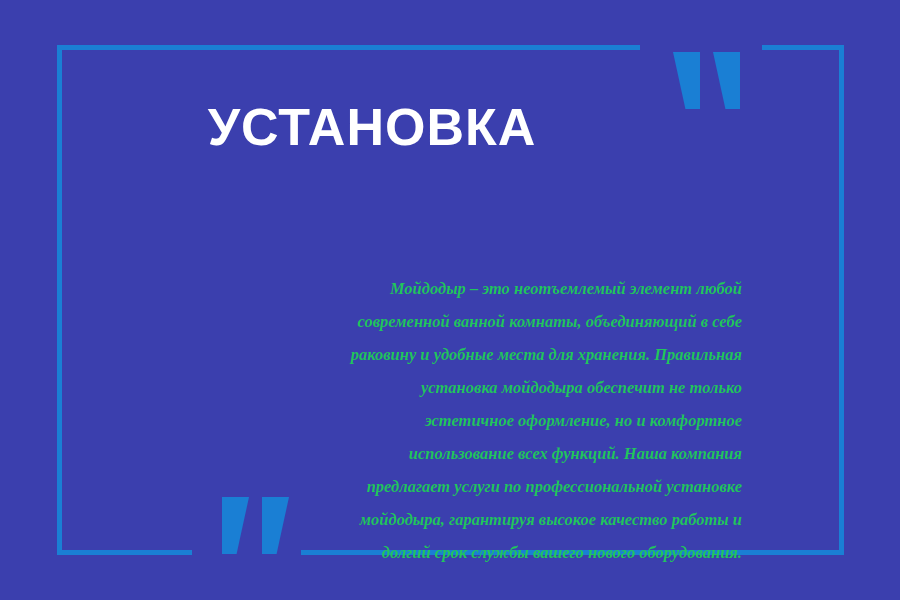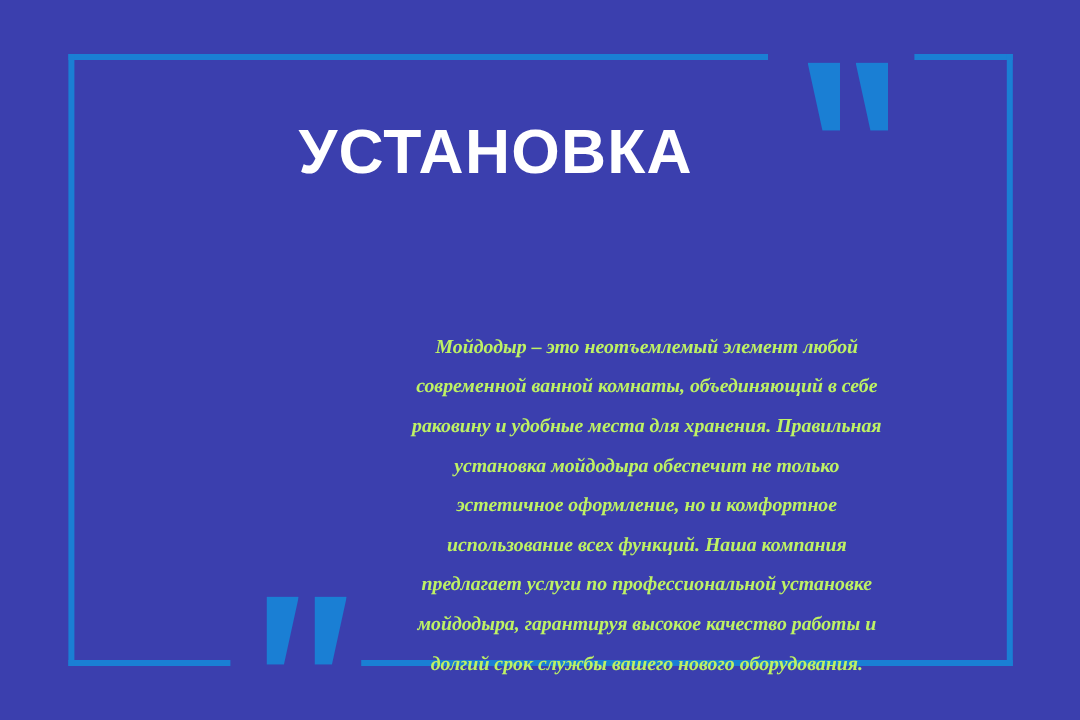--- a/index.html
+++ b/index.html
@@ -102,39 +102,38 @@
     left: 62px;
     top: 62px;
     width: 620px;
     text-align: center;
     color: #ffffff;
     font-size: 52px;
     font-weight: bold;
     line-height: 1.18;
     letter-spacing: 1px;
     text-transform: uppercase;
-    padding-left: 41px;
   }
   .title .line {
     display: block;
     white-space: nowrap;
   }
 
   .body-text {
     position: absolute;
     left: 336px;
     top: 255px;
     width: 406px;
-    color: #bef264;
+    color: #22c55e;
     font-family: "Liberation Serif", serif;
     font-style: italic;
     font-weight: bold;
     font-size: 16.5px;
     line-height: 2.0;
-    text-align: center;
+    text-align: right;
   }
 </style>
 </head>
 <body>
 
 <div class="slide">
 
   <div class="frame-top"></div>
   <div class="frame-top-right"></div>
   <div class="frame-right"></div>

